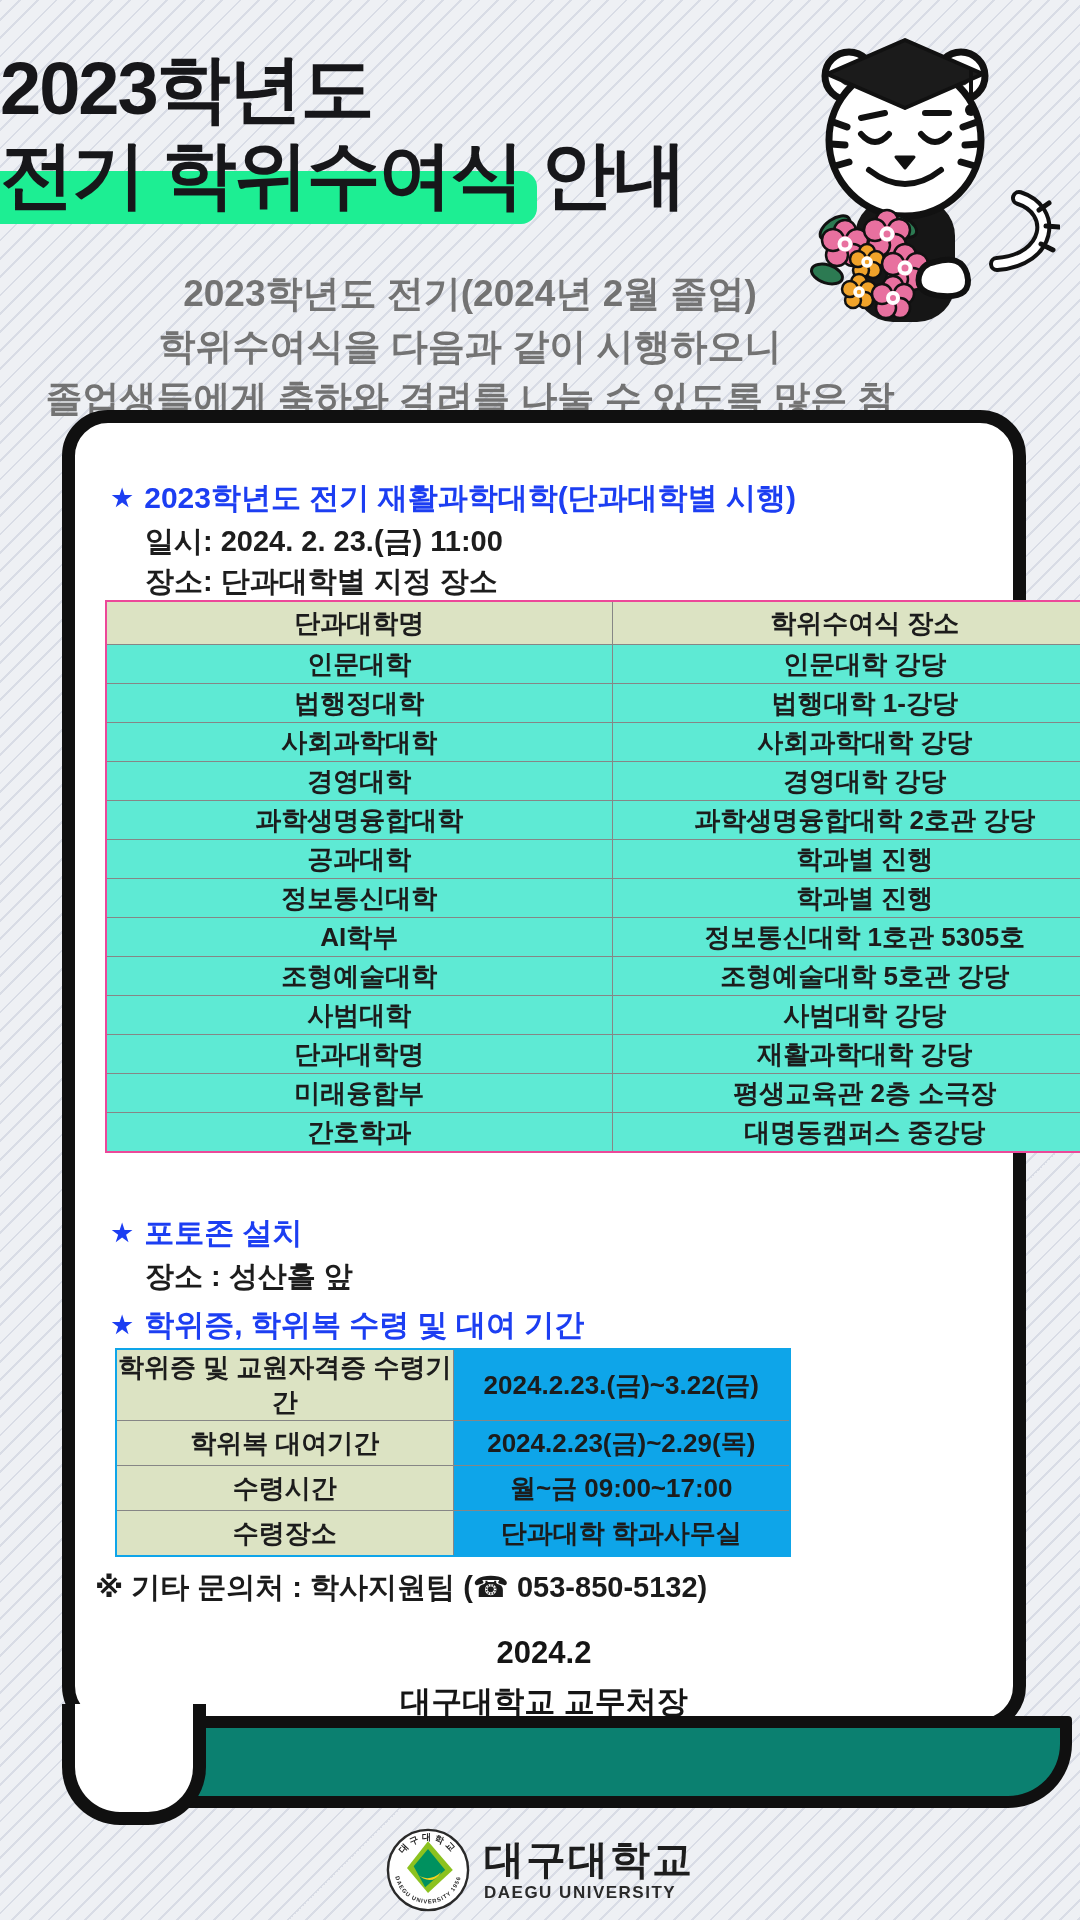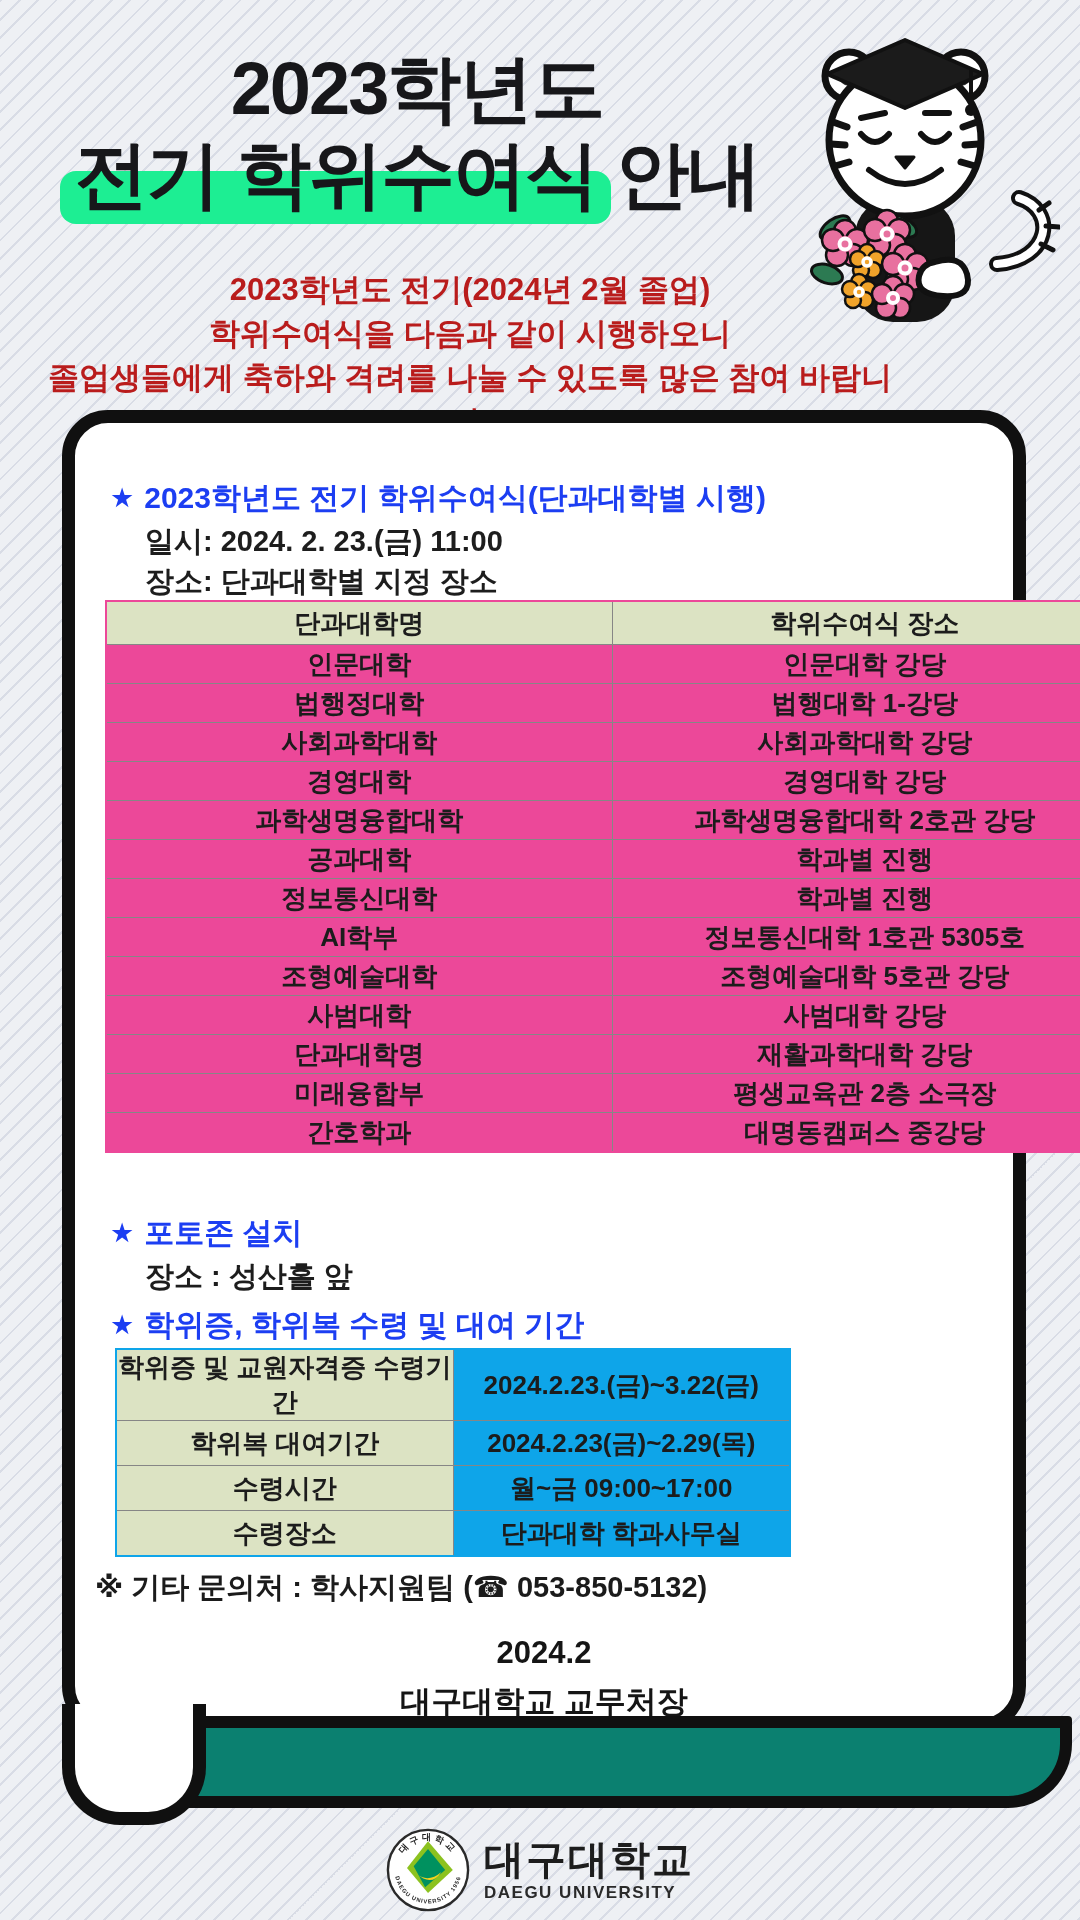--- a/index.html
+++ b/index.html
@@ -7,31 +7,31 @@
     width:1080px;height:1920px;position:relative;overflow:hidden;
     font-family:"Liberation Sans","DejaVu Sans",sans-serif;
     background-color:#eef0f4;
     background-image:repeating-linear-gradient(135deg,
       rgba(167,174,196,0.30) 0px, rgba(167,174,196,0.30) 2px,
       transparent 2px, transparent 13px);
   }
   
   .title{
     position:absolute;left:0;top:46px;width:790px;z-index:0;
-    text-align:center;font-weight:900;color:#17171a;
-    font-size:74px;line-height:1.16;letter-spacing:-2px;padding-left:22px;
+    text-align:left;font-weight:900;color:#17171a;
+    font-size:74px;line-height:1.16;letter-spacing:-2px;
   }
   .hl{position:relative;display:inline-block;}
   .hl::before{
     content:"";position:absolute;left:-14px;right:-14px;top:46%;bottom:-7%;
     background:var(--hl-green,#1dee93);border-radius:16px;z-index:-1;
   }
   .subtitle{
     position:absolute;left:30px;top:268px;width:880px;z-index:0;
-    text-align:center;font-size:31px;font-weight:700;line-height:1.42;color:#b91c1c;
+    text-align:center;font-size:37px;font-weight:700;line-height:1.42;color:#737373;
   }
   .mascot{position:absolute;left:748px;top:22px;width:312px;height:300px;z-index:0;}
   
   .card{
     position:absolute;left:62px;top:410px;width:938px;height:1296px;z-index:1;
     background:#fff;border:13px solid #101010;border-radius:46px;
   }
   .sec-heading{
     position:absolute;font-size:30px;font-weight:800;color:#1c3ef2;
     white-space:nowrap;display:flex;align-items:center;gap:10px;
@@ -41,21 +41,21 @@
     position:absolute;font-size:29px;font-weight:700;color:#1d1d1d;white-space:nowrap;
   }
   
   table{border-collapse:collapse;table-layout:fixed;position:absolute;}
   th,td{
     border:1px solid #868686;text-align:center;vertical-align:middle;
     font-size:26px;font-weight:700;color:#1c1c1c;padding:0;
   }
   .t1{left:30px;top:177px;width:1014px;border:2px solid #ec4899;}
   .t1 th{height:42px;background:#dce3c3;}
-  .t1 td{height:38px;background:#ec4899;}
+  .t1 td{height:38px;background:#5eead4;}
   .t2{left:40px;top:925px;width:676px;border:2px solid #0ea5e9;}
   .t2 td{height:44px;background:#0ea5e9;}
   .t2 td.lbl{background:#dce3c3;}
   .contact{
     position:absolute;left:20px;top:1145px;font-size:29px;font-weight:600;color:#1b1b1b;
     white-space:nowrap;
   }
   .sig-date{position:absolute;left:0;top:1212px;width:100%;text-align:center;
     font-size:31px;font-weight:800;color:#151515;}
   .sig-name{position:absolute;left:0;top:1258px;width:100%;text-align:center;
@@ -198,21 +198,21 @@
 <div class="subtitle">
   <div>2023학년도 전기(2024년 2월 졸업)</div>
   <div>학위수여식을 다음과 같이 시행하오니</div>
   <div>졸업생들에게 축하와 격려를 나눌 수 있도록 많은 참여 바랍니다.</div>
 </div>
 
 <div class="card">
 
   <div class="sec-heading" style="left:35px;top:55px;">
     <span class="star">★</span>
-    <span>2023학년도 전기 학위수여식(단과대학별 시행)</span>
+    <span>2023학년도 전기 재활과학대학(단과대학별 시행)</span>
   </div>
   <div class="sec-line" style="left:70px;top:99px;">일시: 2024. 2. 23.(금) 11:00</div>
   <div class="sec-line" style="left:70px;top:139px;">장소: 단과대학별 지정 장소</div>
 
   <table class="t1">
     <thead>
       <tr>
         <th>단과대학명</th>
         <th>학위수여식 장소</th>
       </tr>

